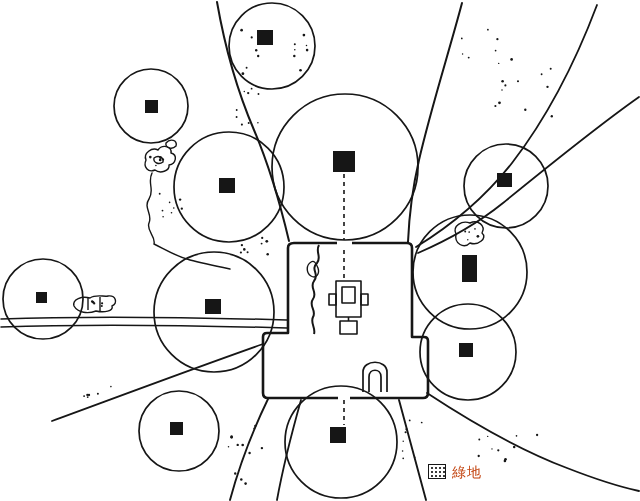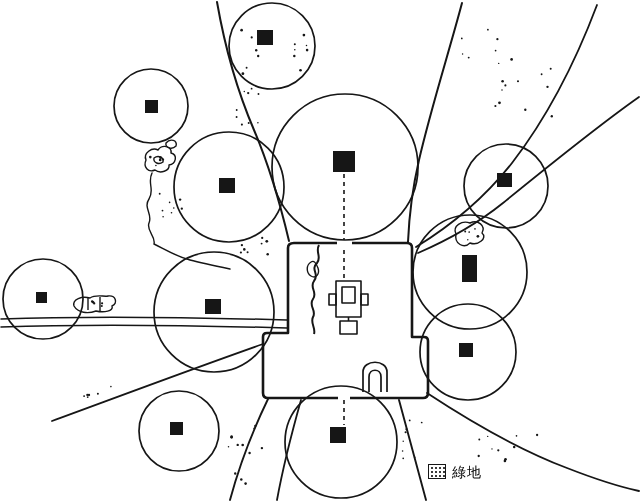--- a/index.html
+++ b/index.html
@@ -8,21 +8,21 @@
     width:640px;height:501px;
     background:#ffffff;
     font-family:"Liberation Sans", sans-serif;
     overflow:hidden;
   }
   #map-svg{position:absolute;left:0;top:0;}
   .legend{
     position:absolute;
     left:428px;top:464px;
     display:flex;align-items:center;gap:6px;
-    color:#000000;
+    color:#c2410c;
     font-size:14px;
     line-height:1;
     letter-spacing:1px;
   }
   .legend-swatch{
     width:16px;height:13px;
     border:1.6px solid #161616;
     background-image:radial-gradient(circle,#3a3a3a 0.8px,transparent 0.95px);
     background-size:4px 4px;
     background-position:1px 1px;

